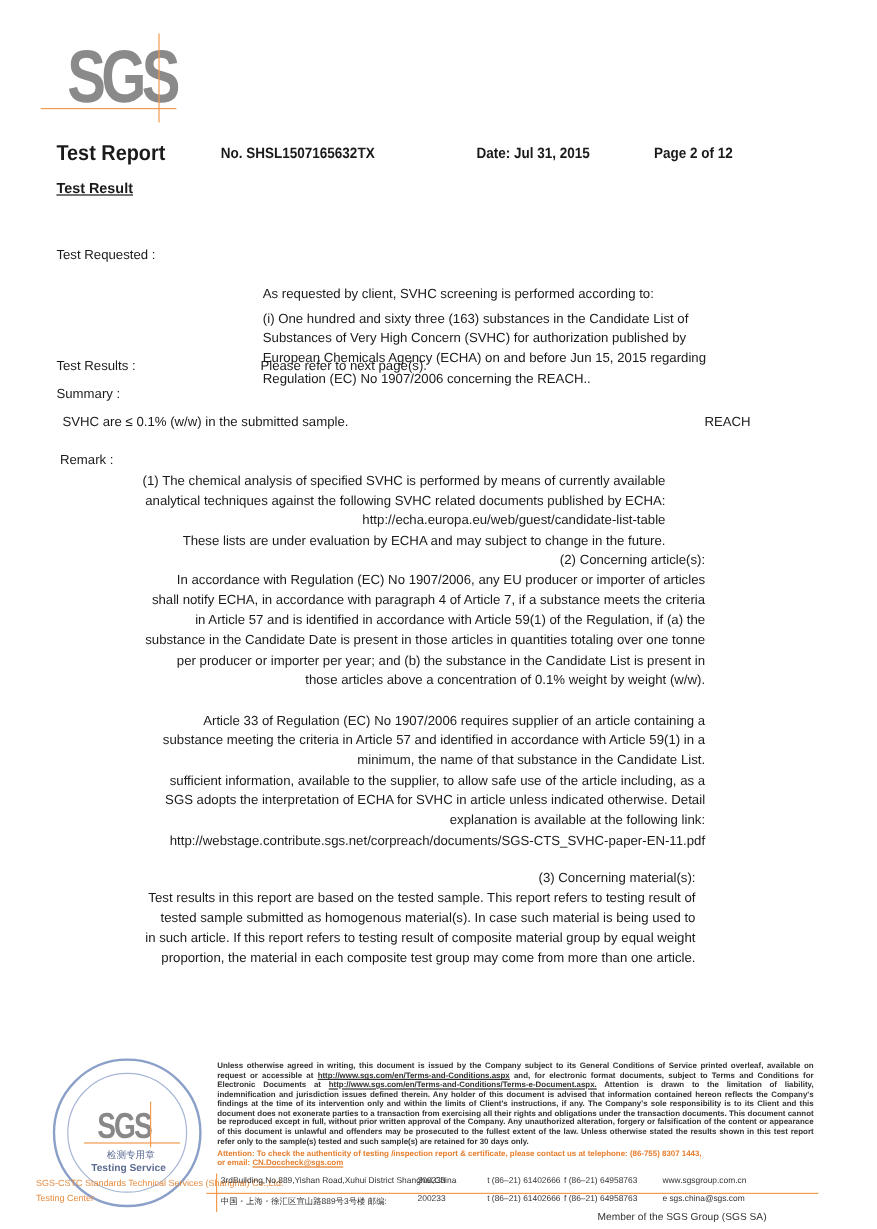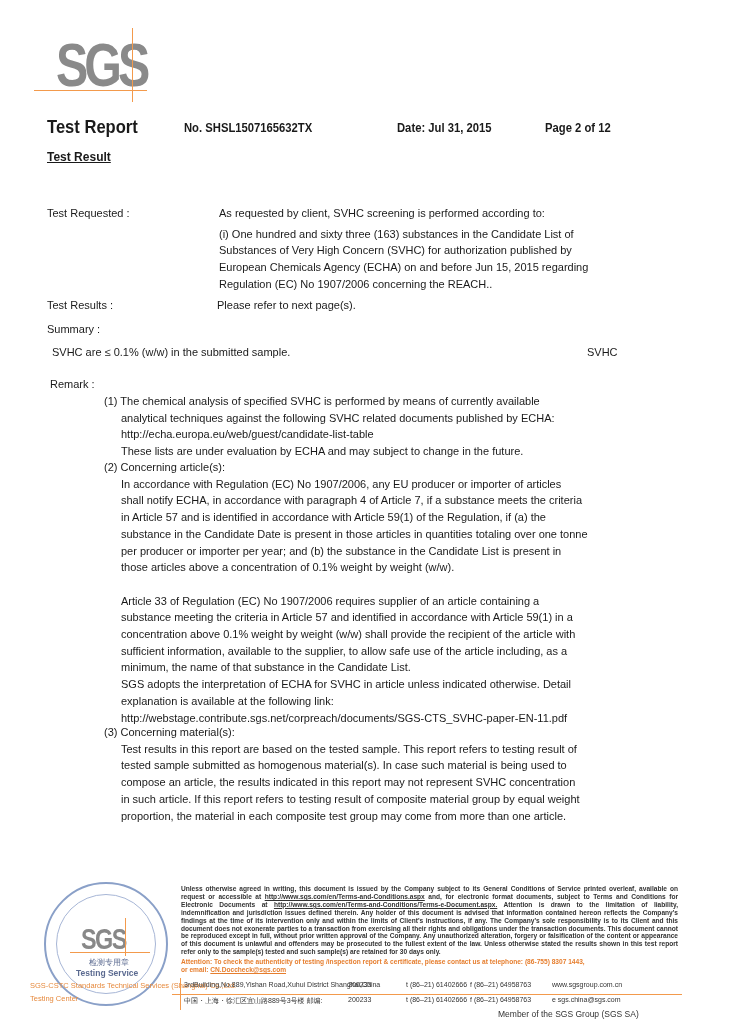--- a/index.html
+++ b/index.html
@@ -13,22 +13,22 @@
   .logo-hline { left: 34px; top: 90px; width: 113px; height: 1px; background: #f39a4c; }
   .logo-vline { left: 132px; top: 28px; width: 1px; height: 74px; background: #f39a4c; }
   
   .hdr-title { left: 47px; top: 117px; font-size: 18px; font-weight: bold; transform: scaleX(0.92); transform-origin: left top; }
   .hdr-no { left: 184px; top: 121px; font-size: 12.5px; font-weight: bold; transform: scaleX(0.9); transform-origin: left top; }
   .hdr-date { left: 397px; top: 121px; font-size: 12.5px; font-weight: bold; transform: scaleX(0.9); transform-origin: left top; }
   .hdr-page { left: 545px; top: 121px; font-size: 12.5px; font-weight: bold; transform: scaleX(0.9); transform-origin: left top; }
   .sec-title { left: 47px; top: 150px; font-size: 12px; font-weight: bold; text-decoration: underline; }
   .txt { font-size: 11px; line-height: 16.7px; white-space: nowrap; }
   .lbl { left: 47px; }
-  .val { left: 219px; }
-  .remark-block { left: 104px; }
+  .val { left: 219px; margin-top: 32px; }
+  .remark-block { left: 104px; text-align: right; }
   .indent { padding-left: 17px; }
   .gap { height: 16.7px; }
   
   .stamp { left: 44px; top: 882px; width: 124px; height: 124px; border-radius: 50%;
            border: 2px solid #8aa0c8; box-sizing: border-box; }
   .stamp-inner { left: 56px; top: 894px; width: 100px; height: 100px; border-radius: 50%;
            border: 1px solid #a7b6d6; box-sizing: border-box; }
   .stamp-logo { left: 81px; top: 922px; font-size: 30px; font-weight: bold; color: #888;
            transform: scaleX(0.78); transform-origin: left top; letter-spacing: -2px; }
   .stamp-cn { left: 89px; top: 957px; font-size: 8px; color: #5b6a90; }
@@ -68,21 +68,21 @@
   <div>Regulation (EC) No 1907/2006 concerning the REACH..</div>
 </div>
 
 <div class="abs txt lbl" style="top:297px">Test Results :</div>
 <div class="abs txt" style="left:217px; top:297px">Please refer to next page(s).</div>
 
 <div class="abs txt lbl" style="top:321px">Summary :</div>
 <div class="abs txt" style="left:52px; top:344px">
   <div>SVHC are ≤ 0.1% (w/w) in the submitted sample.</div>
 </div>
-<div class="abs txt" style="left:587px; top:344px">SVHC</div>
+<div class="abs txt" style="left:587px; top:344px">REACH</div>
 
 <div class="abs txt" style="left:50px; top:376px">Remark :</div>
 
 <div class="abs txt remark-block" style="top:393px">
   <div>(1) The chemical analysis of specified SVHC is performed by means of currently available</div>
   <div class="indent">analytical techniques against the following SVHC related documents published by ECHA:</div>
   <div class="indent">http://echa.europa.eu/web/guest/candidate-list-table</div>
   <div class="indent">These lists are under evaluation by ECHA and may subject to change in the future.</div>
 </div>
 
@@ -90,33 +90,31 @@
   <div>(2) Concerning article(s):</div>
   <div class="indent">In accordance with Regulation (EC) No 1907/2006, any EU producer or importer of articles</div>
   <div class="indent">shall notify ECHA, in accordance with paragraph 4 of Article 7, if a substance meets the criteria</div>
   <div class="indent">in Article 57 and is identified in accordance with Article 59(1) of the Regulation, if (a) the</div>
   <div class="indent">substance in the Candidate Date is present in those articles in quantities totaling over one tonne</div>
   <div class="indent">per producer or importer per year; and (b) the substance in the Candidate List is present in</div>
   <div class="indent">those articles above a concentration of 0.1% weight by weight (w/w).</div>
   <div class="gap"></div>
   <div class="indent">Article 33 of Regulation (EC) No 1907/2006 requires supplier of an article containing a</div>
   <div class="indent">substance meeting the criteria in Article 57 and identified in accordance with Article 59(1) in a</div>
-  <div class="indent">concentration above 0.1% weight by weight (w/w) shall provide the recipient of the article with</div>
+  <div class="indent">minimum, the name of that substance in the Candidate List.</div>
   <div class="indent">sufficient information, available to the supplier, to allow safe use of the article including, as a</div>
-  <div class="indent">minimum, the name of that substance in the Candidate List.</div>
   <div class="indent">SGS adopts the interpretation of ECHA for SVHC in article unless indicated otherwise. Detail</div>
   <div class="indent">explanation is available at the following link:</div>
   <div class="indent">http://webstage.contribute.sgs.net/corpreach/documents/SGS-CTS_SVHC-paper-EN-11.pdf</div>
 </div>
 
 <div class="abs txt remark-block" style="top:724px">
   <div>(3) Concerning material(s):</div>
   <div class="indent">Test results in this report are based on the tested sample. This report refers to testing result of</div>
   <div class="indent">tested sample submitted as homogenous material(s). In case such material is being used to</div>
-  <div class="indent">compose an article, the results indicated in this report may not represent SVHC concentration</div>
   <div class="indent">in such article. If this report refers to testing result of composite material group by equal weight</div>
   <div class="indent">proportion, the material in each composite test group may come from more than one article.</div>
 </div>
 
 <div class="abs stamp"></div>
 <div class="abs stamp-inner"></div>
 <div class="abs stamp-logo">SGS</div>
 <div class="abs stamp-hline"></div>
 <div class="abs stamp-vline"></div>
 <div class="abs stamp-cn">检测专用章</div>

